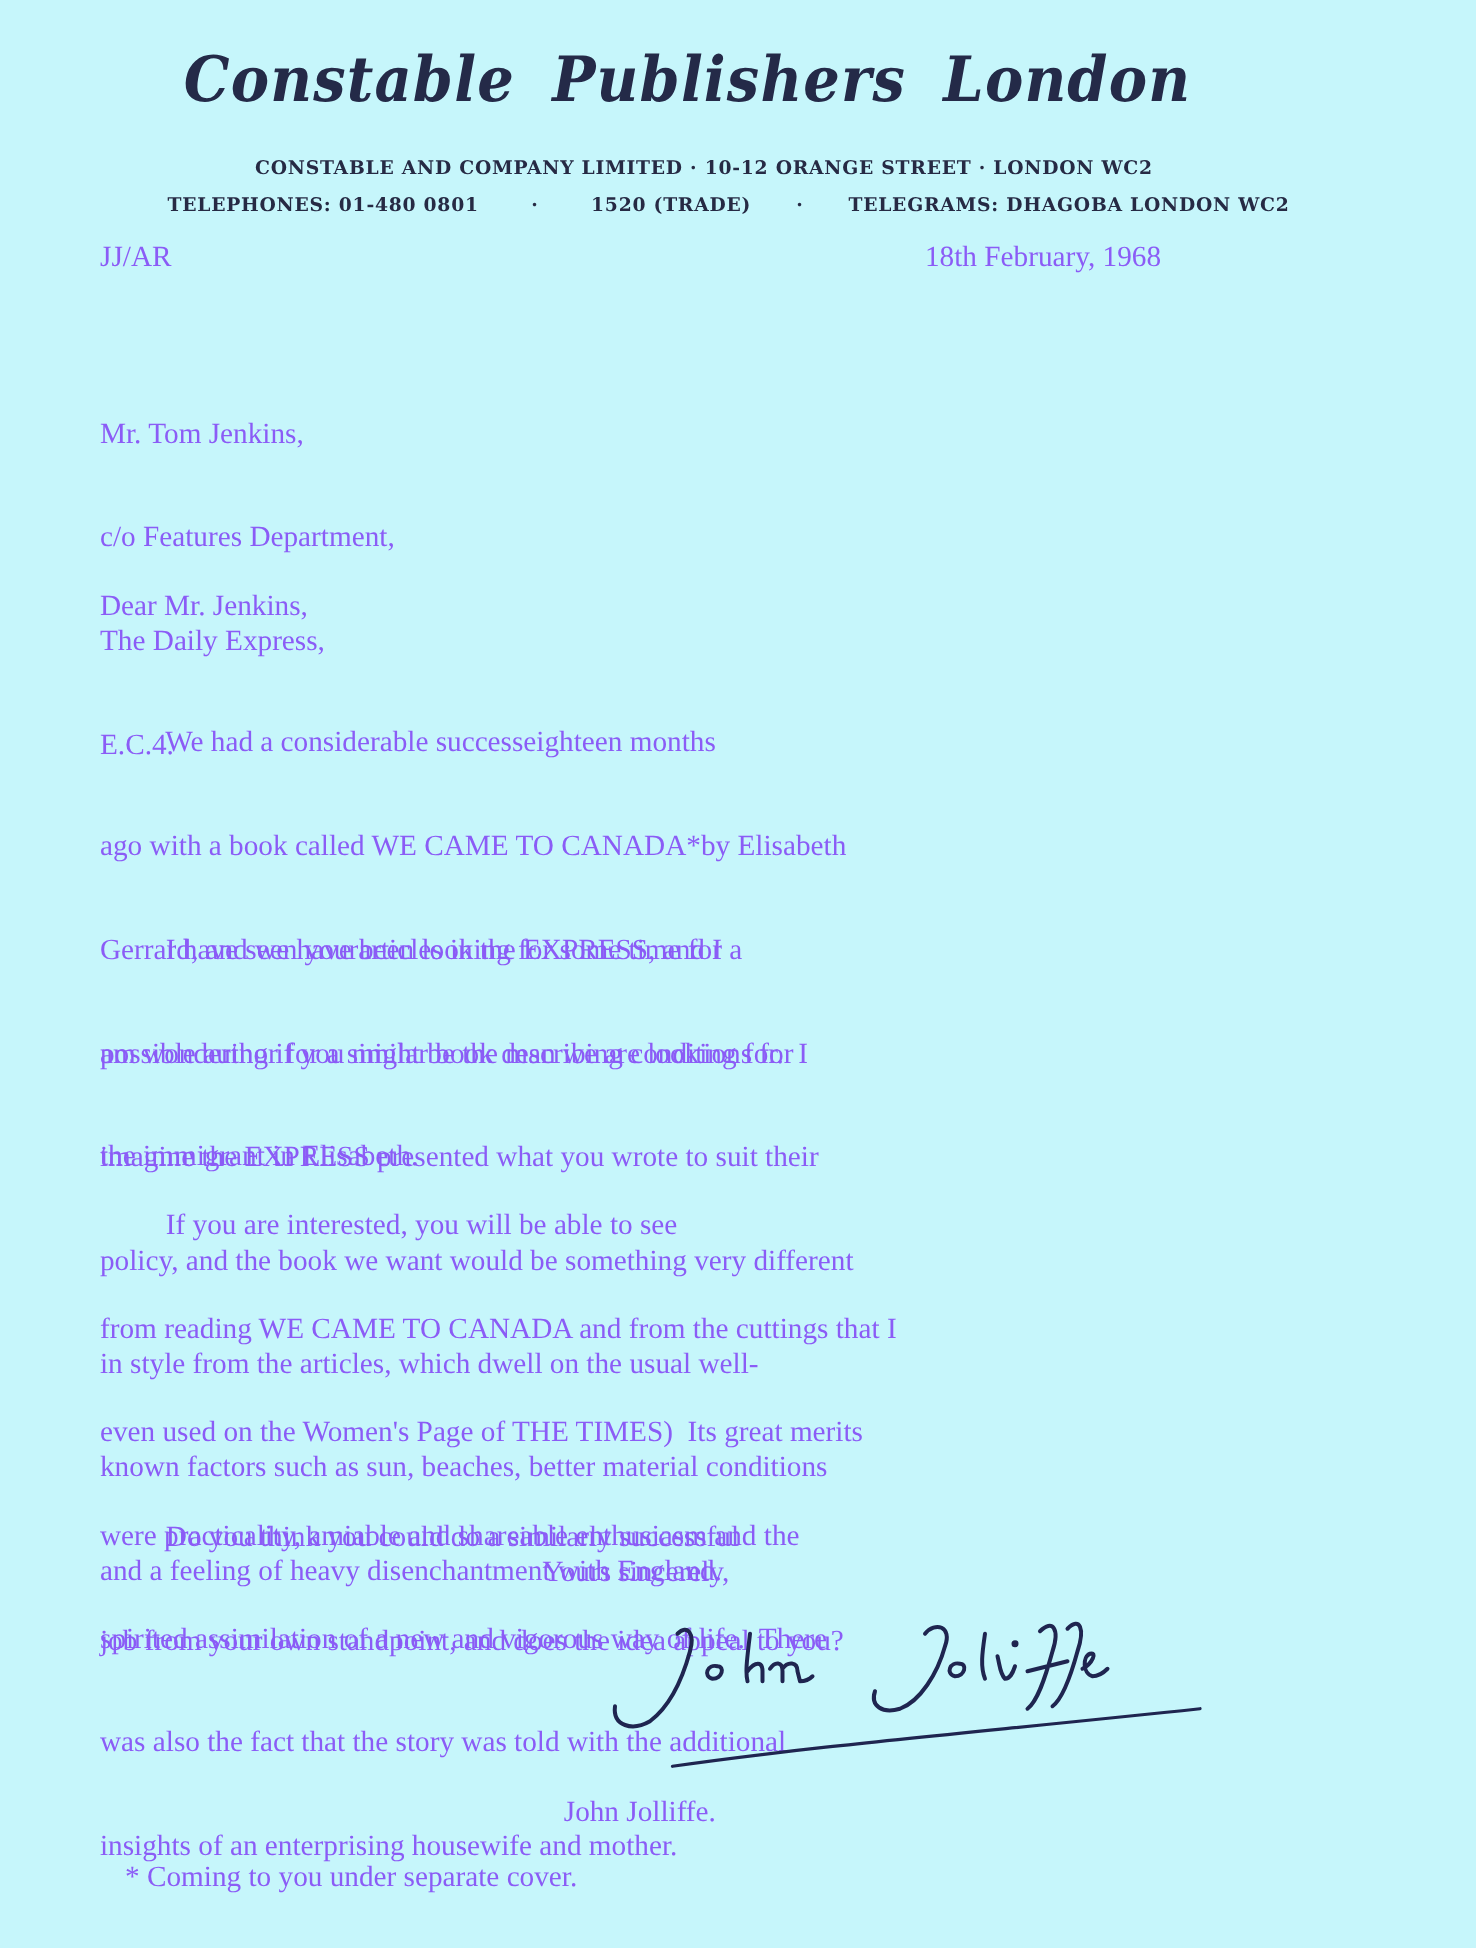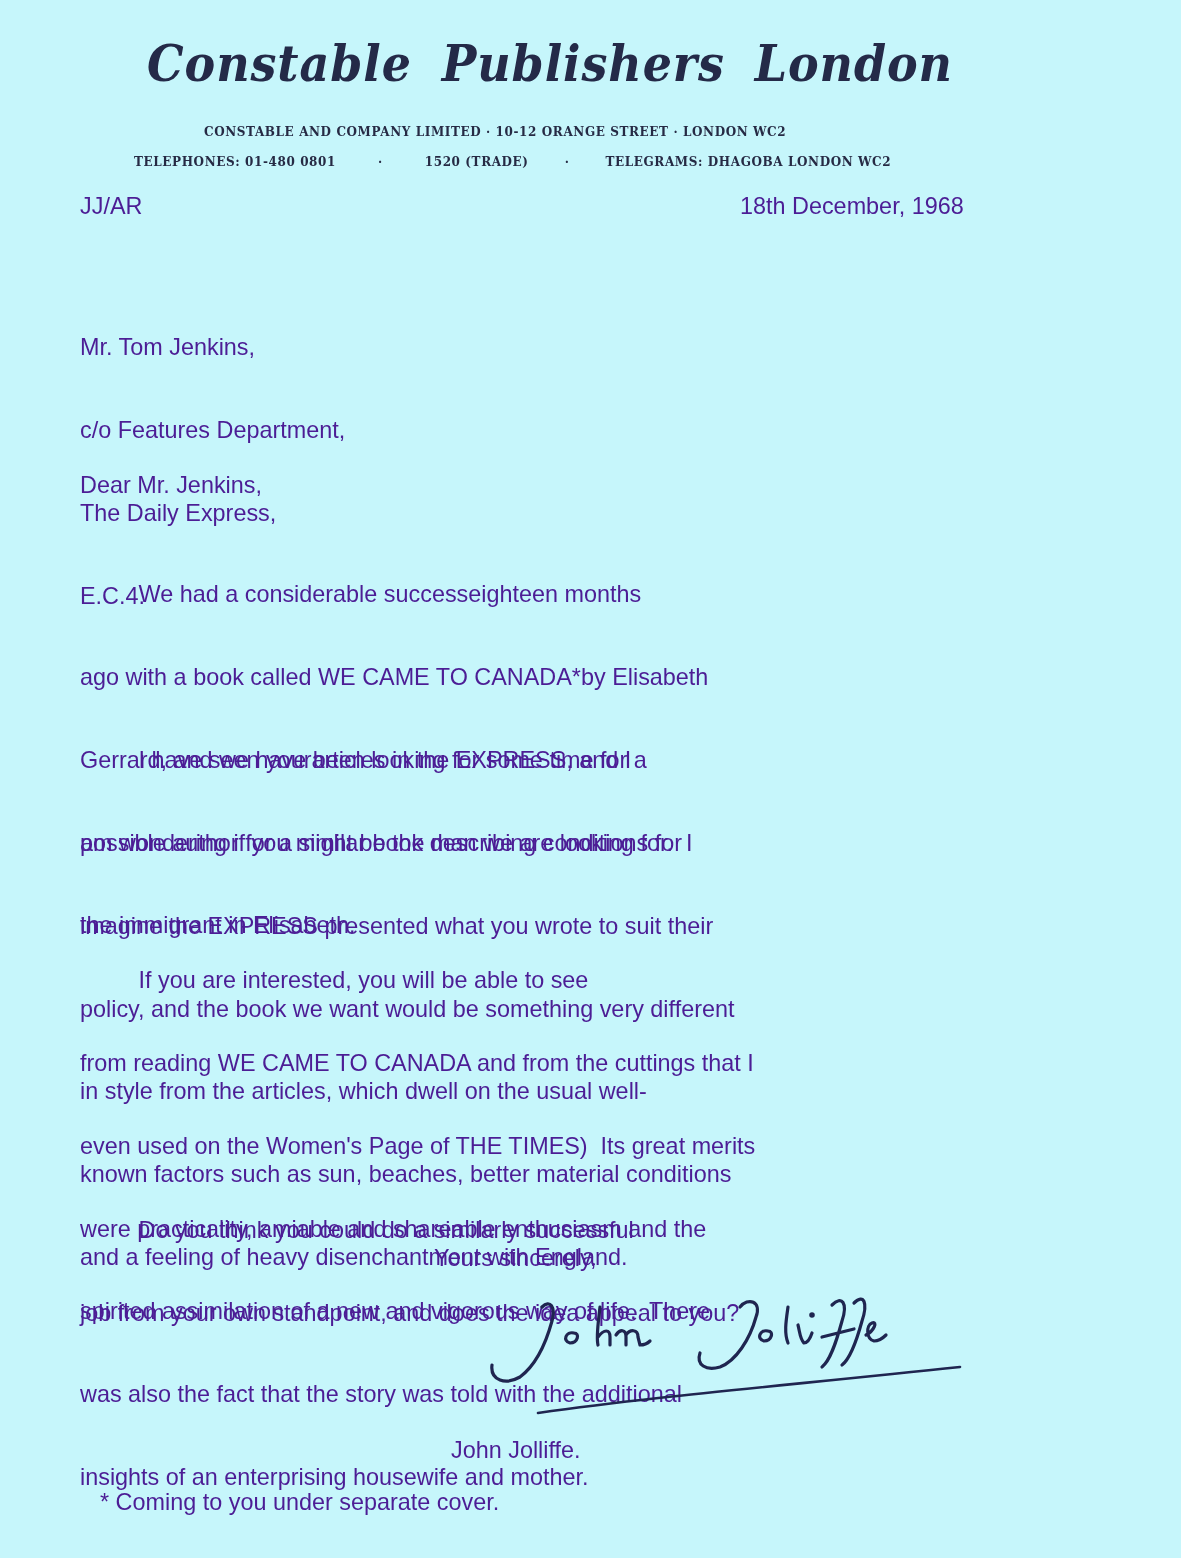--- a/index.html
+++ b/index.html
@@ -27,34 +27,34 @@
       letter-spacing: 1px;
       color: #242a48;
       transform: scaleX(0.92);
       transform-origin: 550px 0;
       word-spacing: 14px;
     }
     .letterhead-line {
       position: absolute;
       font-family: "DejaVu Serif", serif;
       font-weight: bold;
-      font-size: 12px;
+      font-size: 15px;
       letter-spacing: 0.6px;
       color: #262a44;
       white-space: pre;
     }
     .lh1 { left: 204px; top: 125px; }
     .lh2 { left: 134px; top: 155px; }
     .lh2 .gap { display: inline-block; }
     .typed {
       position: absolute;
-      font-family: Liberation Sans, sans-serif;
+      font-family: Liberation Serif, serif;
       font-size: 23.4px;
       line-height: 27.6px;
-      color: #4c1d95;
+      color: #8b5cf6;
       white-space: pre;
     }
     .ref { left: 80px; top: 193px; }
     .date { left: 740px; top: 193px; }
     .address { left: 80px; top: 279px; }
     .salutation { left: 80px; top: 472px; }
     .para1 { left: 80px; top: 526px; }
     .para2 { left: 80px; top: 692px; }
     .para3 { left: 80px; top: 912px; }
     .para4 { left: 80px; top: 1162px; }
@@ -73,21 +73,21 @@
 </head>
 <body>
 
 <div class="letterhead-title">Constable Publishers London</div>
 
 <div class="letterhead-line lh1">CONSTABLE AND COMPANY LIMITED · 10-12 ORANGE STREET · LONDON WC2</div>
 
 <div class="letterhead-line lh2"><span>TELEPHONES: 01-480 0801</span><span class="gap" style="width:42px"></span><span>·</span><span class="gap" style="width:42px"></span><span>1520 (TRADE)</span><span class="gap" style="width:36px"></span><span>·</span><span class="gap" style="width:36px"></span><span>TELEGRAMS: DHAGOBA LONDON WC2</span></div>
 
 <div class="typed ref">JJ/AR</div>
-<div class="typed date">18th December, 1968</div>
+<div class="typed date">18th February, 1968</div>
 
 <div class="typed address">
   <span class="line">Mr. Tom Jenkins,</span>
   <span class="line">c/o Features Department,</span>
   <span class="line">The Daily Express,</span>
   <span class="line">E.C.4.</span>
 </div>
 
 <div class="typed salutation">Dear Mr. Jenkins,</div>
 

